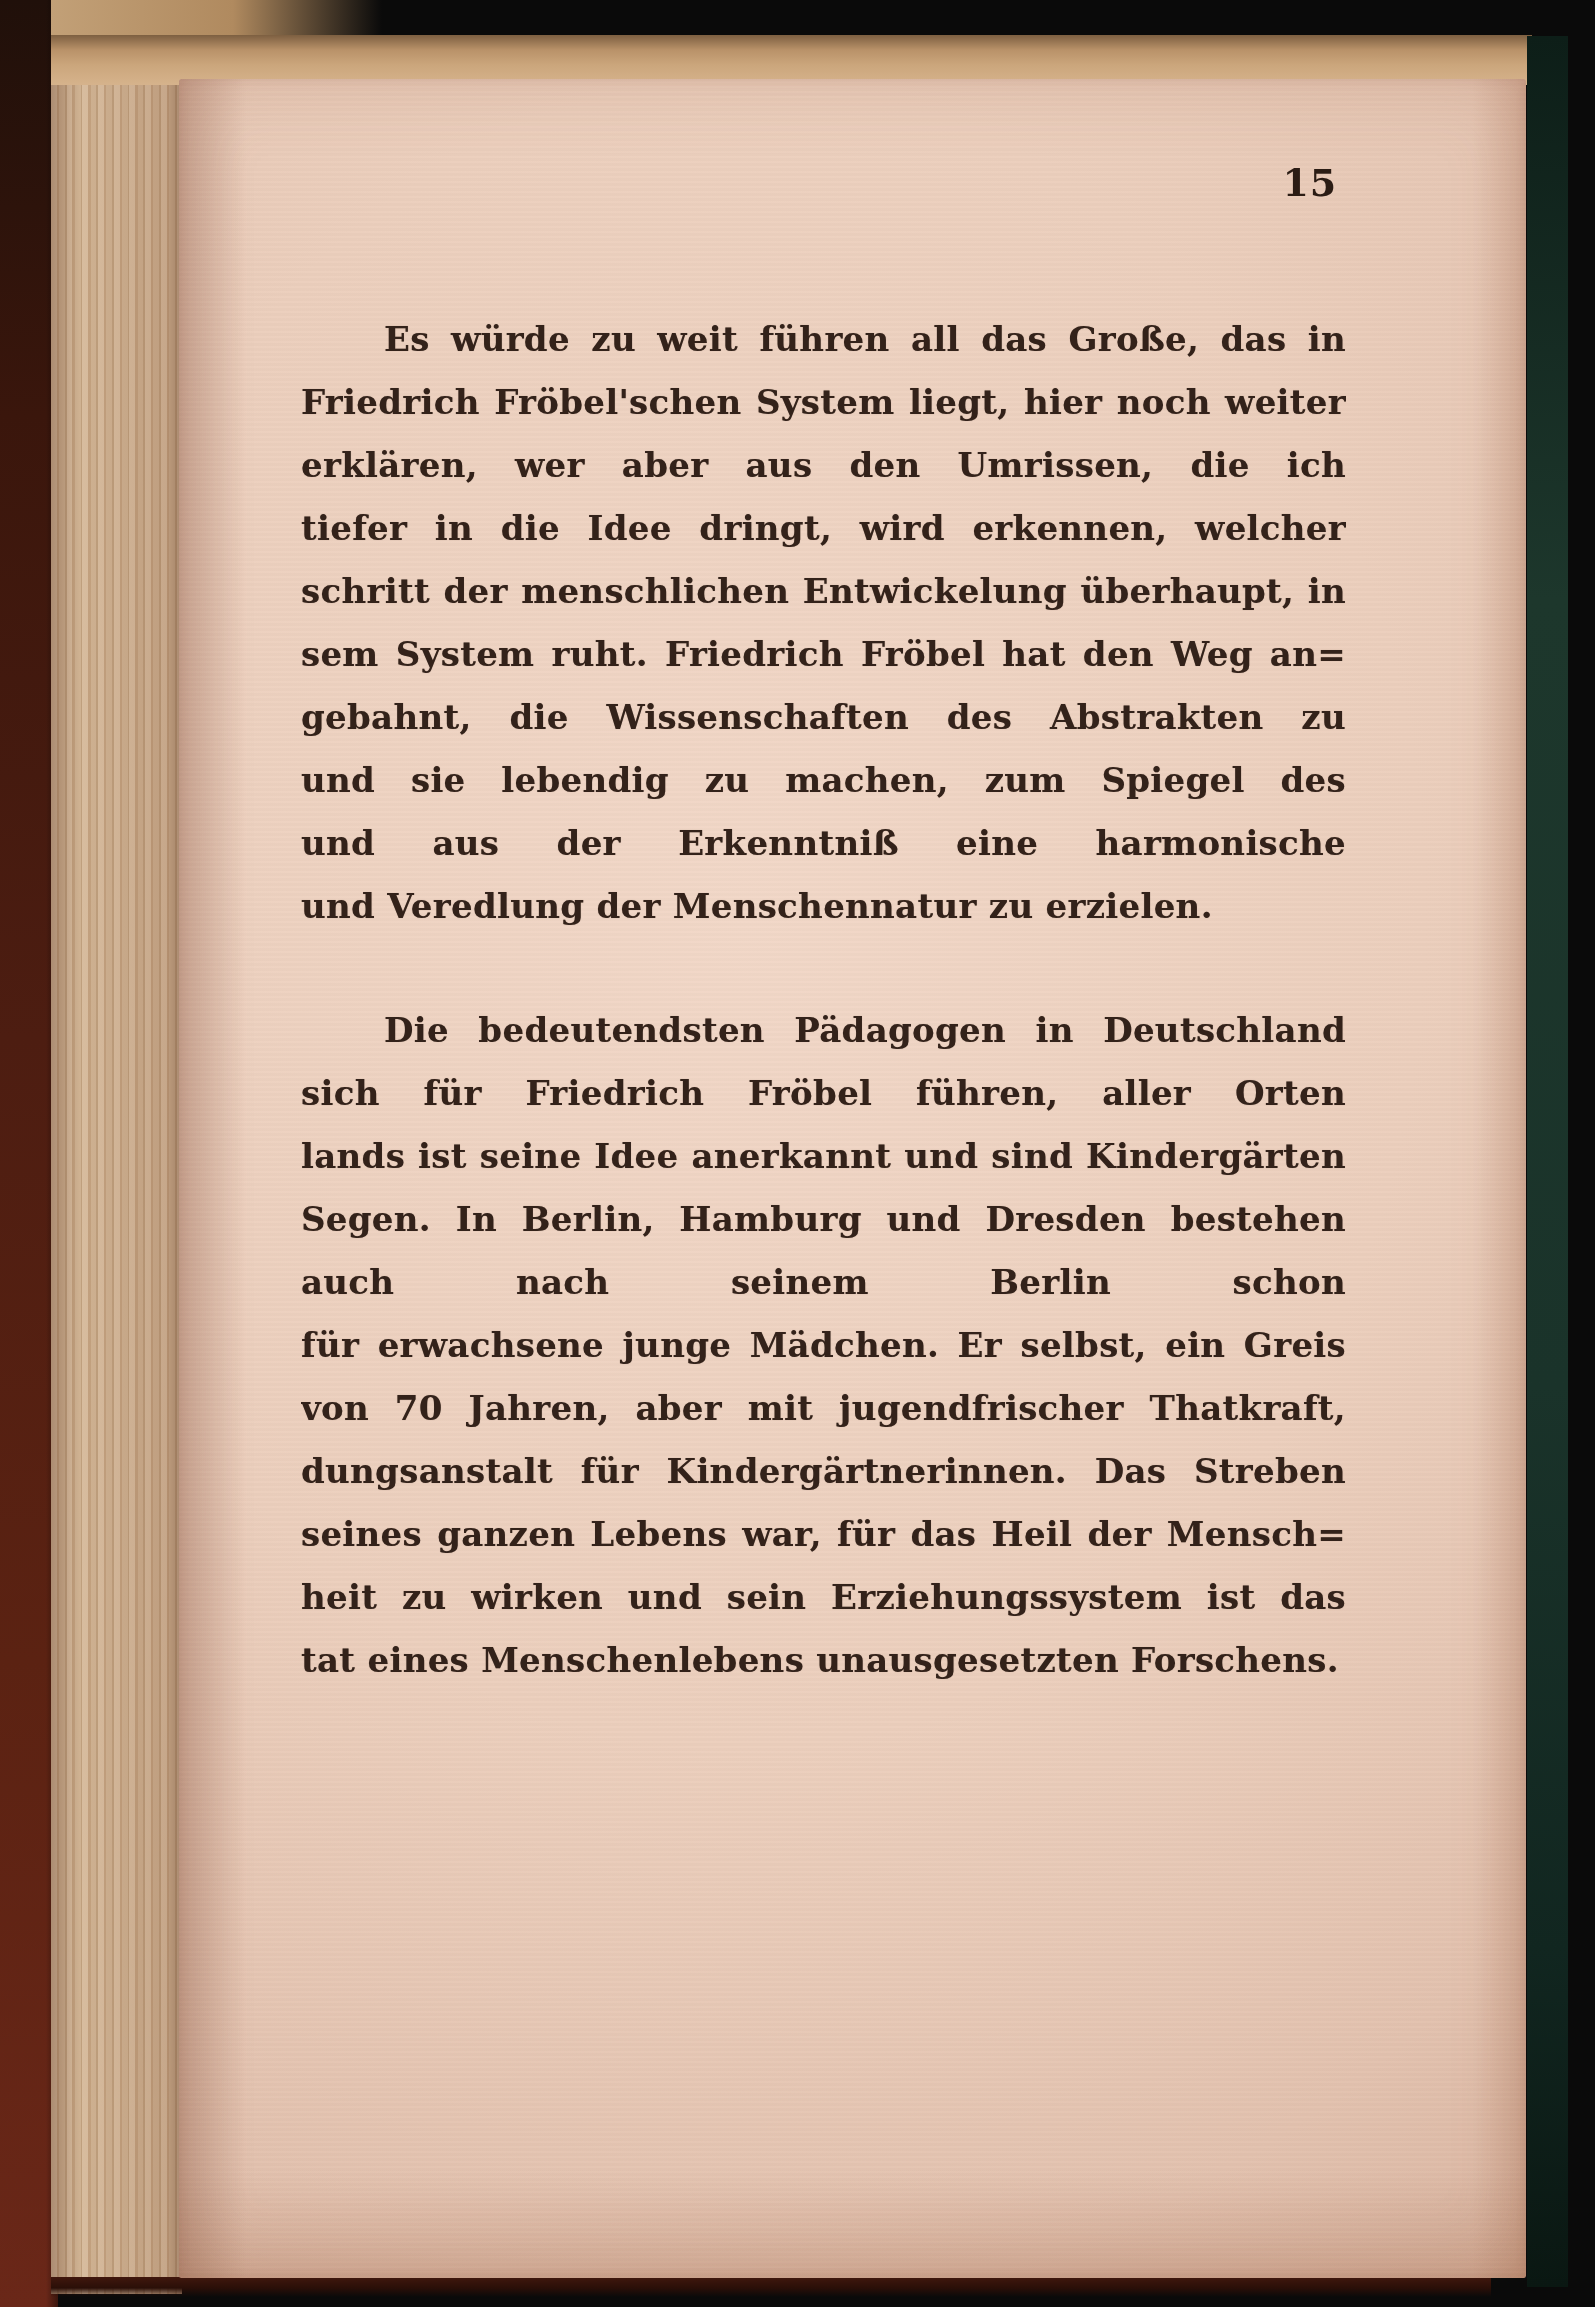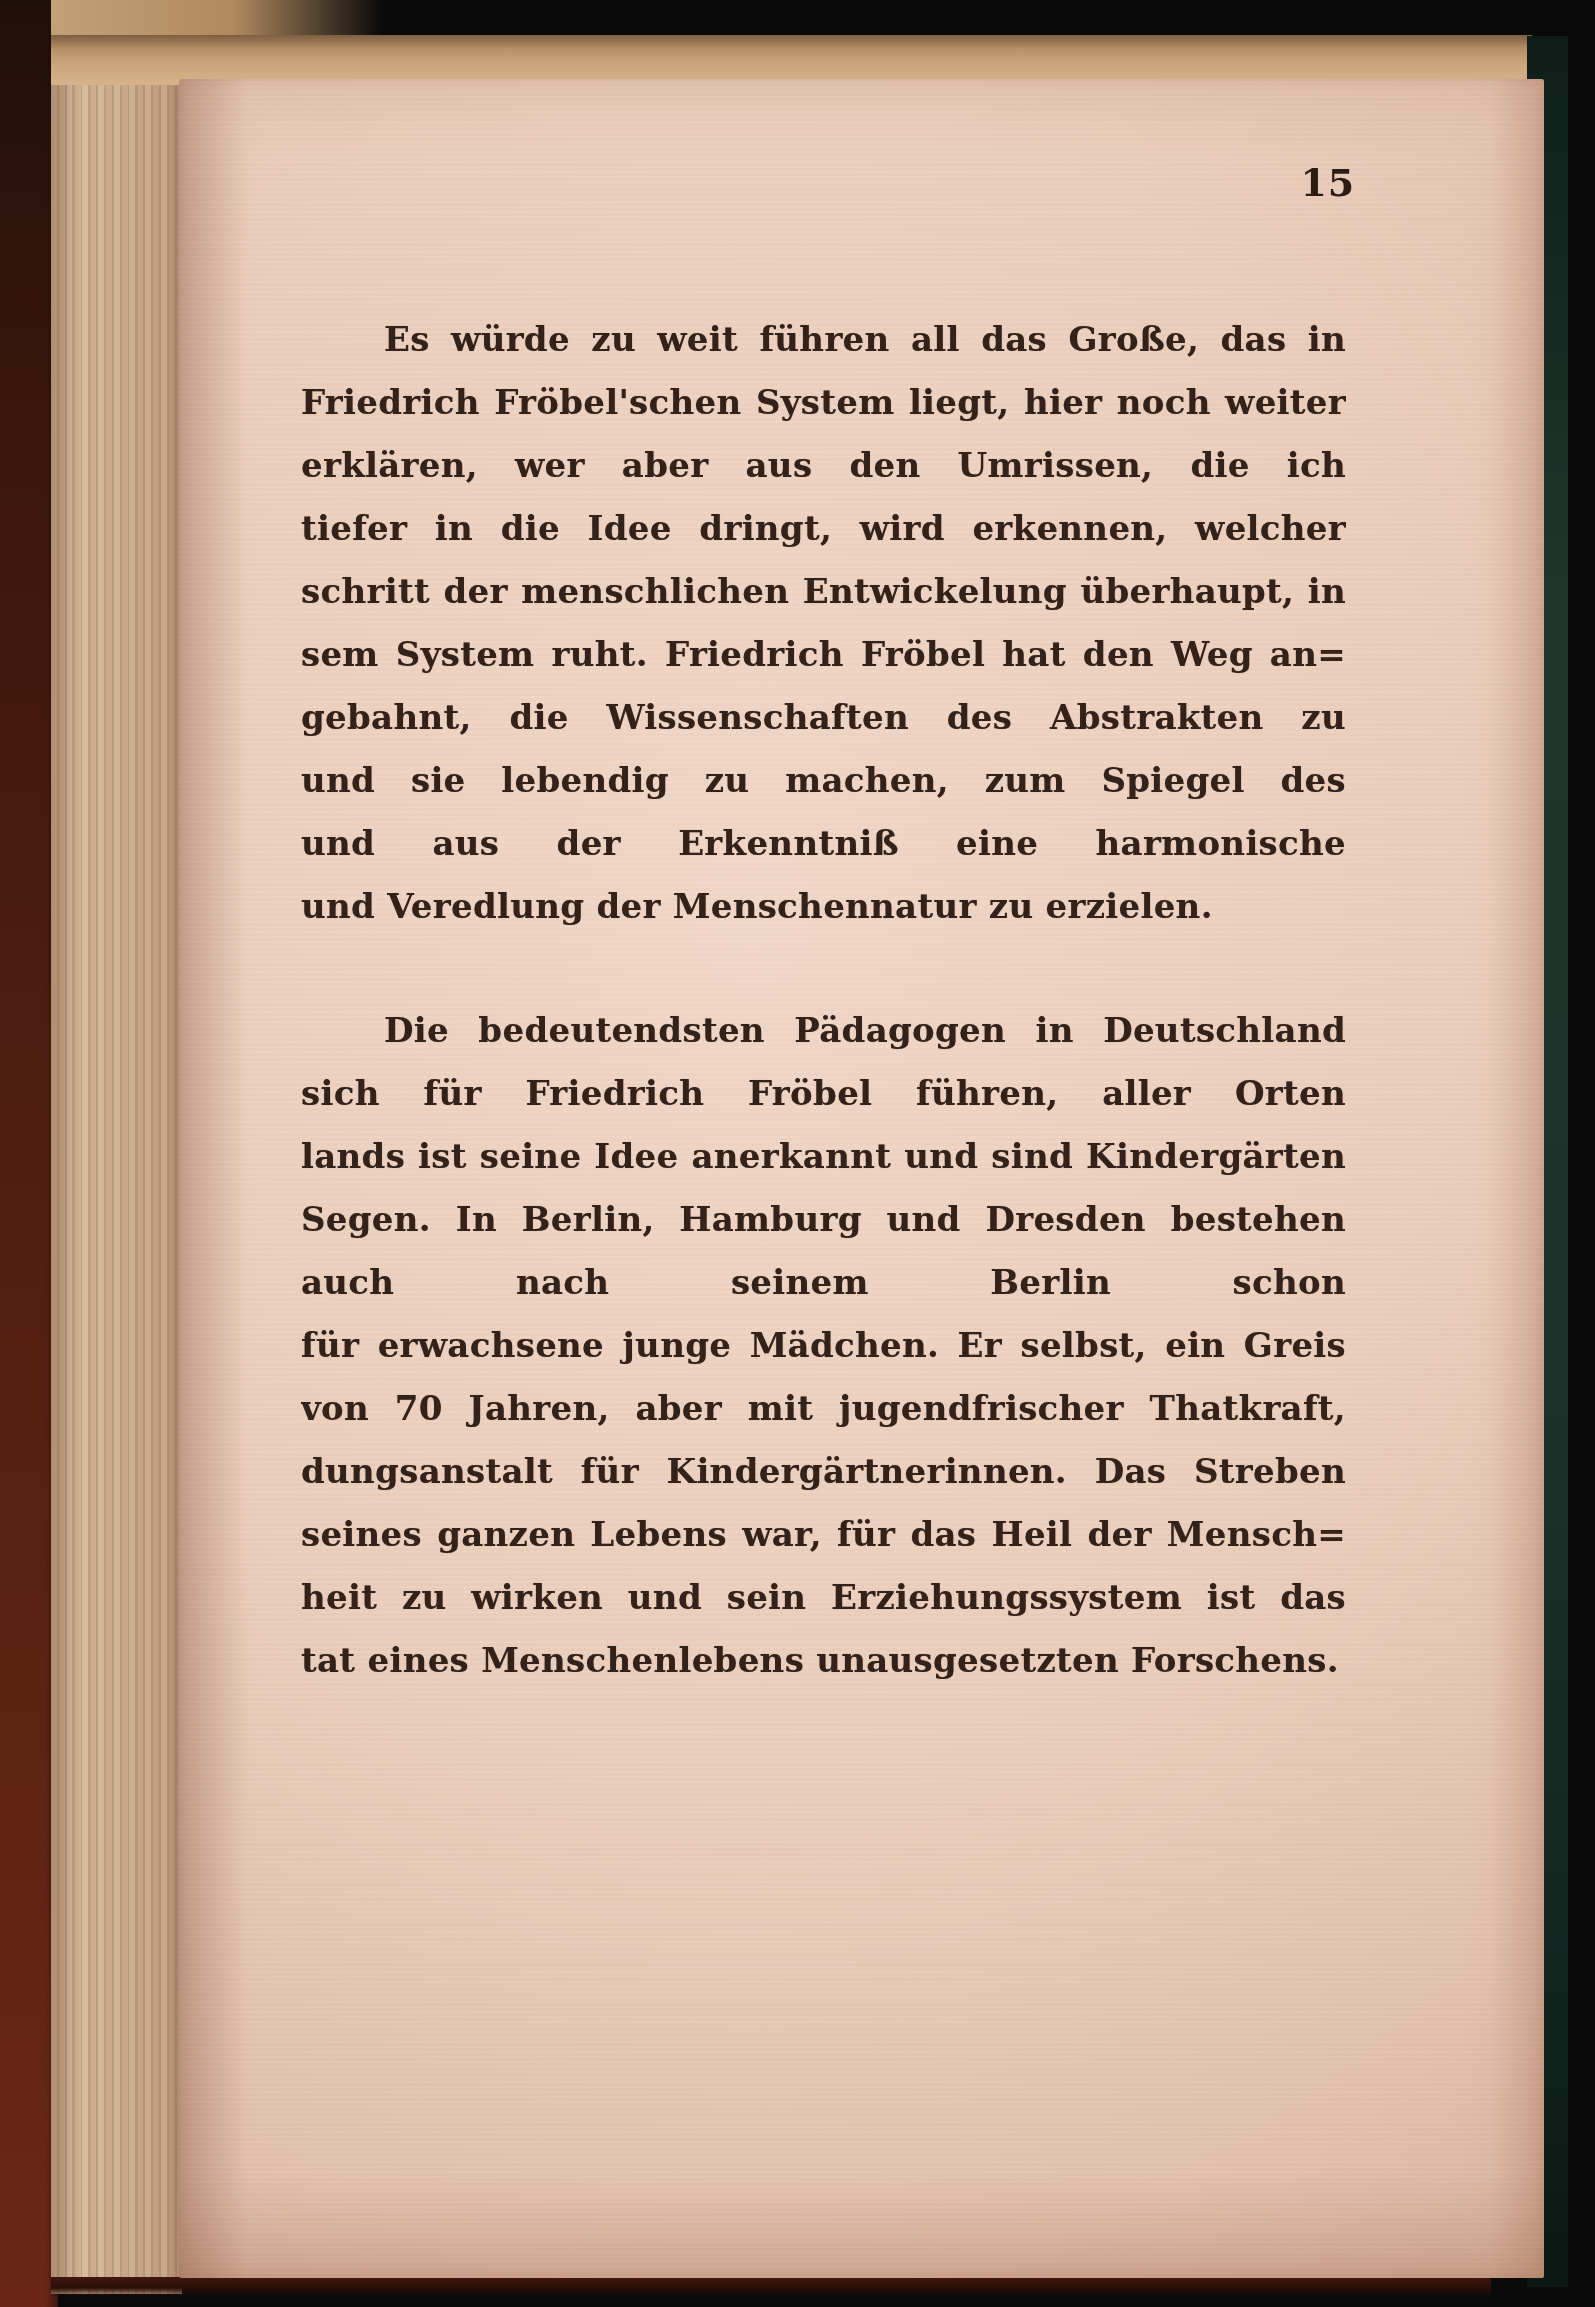--- a/index.html
+++ b/index.html
@@ -73,21 +73,20 @@
     left: 179px; top: 79px;
     width: 1347px; height: 2199px;
     border-radius: 2.5px;
     background:
       repeating-linear-gradient(0deg, rgba(255,255,255,0.012) 0 2.5px, rgba(0,0,0,0.014) 2.5px 5px),
       linear-gradient(90deg, rgba(110,55,35,0.26) 0%, rgba(110,55,35,0) 5%),
       linear-gradient(270deg, rgba(150,90,60,0.20) 0%, rgba(150,90,60,0) 4%),
       linear-gradient(0deg, rgba(150,90,60,0.18) 0%, rgba(150,90,60,0) 5%),
       radial-gradient(120% 90% at 42% 38%, #f2d8c8 0%, #eccfbd 42%, #e3c2af 70%, #d6b09b 92%, #cda691 100%);
     box-shadow: inset 0 0 74px rgba(150,90,60,0.22), inset 0 0 11.6px rgba(120,60,40,0.12);
-    padding-left: 18px;
   }
 
   .page-number {
     position: absolute;
     top: 81px; right: 189px;
     font-size: 38px;
     font-weight: bold;
     color: #2b1c14;
     letter-spacing: 0.8px;
   }

